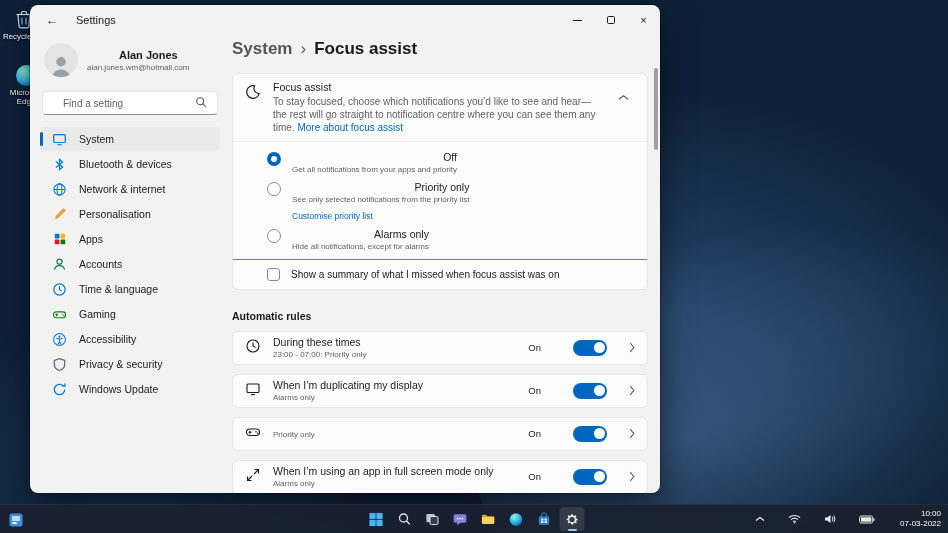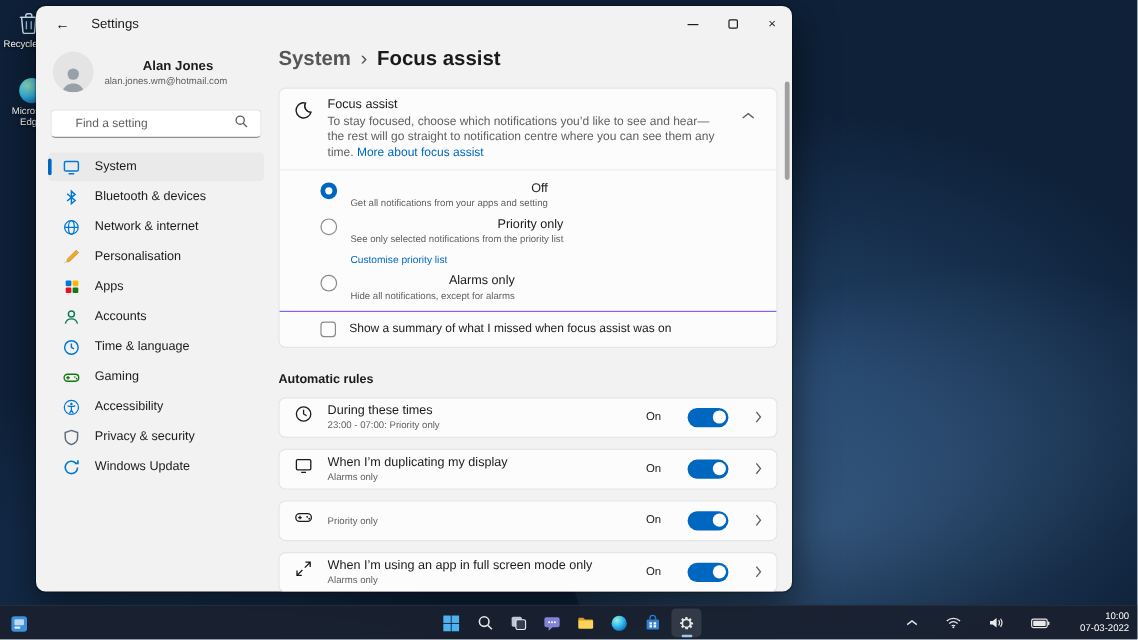--- a/index.html
+++ b/index.html
@@ -87,21 +87,21 @@
   .checkbox-row { border-top:1px solid #8b5cf6; display:flex; align-items:center; gap:11px; padding:8px 12px 8px 34px; }
   .checkbox { width:13px; height:13px; border:1px solid #8a8a8a; border-radius:3px; background:#fff; flex:0 0 13px; }
   .cb-label { font-size:10px; color:#1b1b1b; }
 
   .rules-heading { margin-top:20px; font-size:10.5px; font-weight:700; color:#1b1b1b; }
   .rule-card { margin-top:9px; height:34px; display:flex; align-items:center; gap:12px; padding:0 12px; }
   .rule-card:first-of-type { margin-top:8px; }
   .rule-text { flex:1; min-width:0; }
   .rule-title { font-size:10.5px; color:#1b1b1b; white-space:nowrap; overflow:hidden; }
   .rule-sub { font-size:8px; color:#5f5f5f; margin-top:1.5px; }
-  .rule-state { font-size:9.5px; color:#1b1b1b; margin-right:10px; }
+  .rule-state { font-size:9.5px; color:#1b1b1b; margin-right:20px; }
   .toggle { width:34px; height:16px; border-radius:8px; background:#0067c0; position:relative; flex:0 0 34px; }
   .toggle .knob { position:absolute; right:2.5px; top:2.5px; width:11px; height:11px; border-radius:50%; background:#fff; }
   .chev-right { margin-left:10px; display:flex; align-items:center; }
 
   .scrollbar { position:absolute; right:2px; top:36px; bottom:6px; width:4px; }
   .scroll-thumb { position:absolute; top:27px; width:4px; height:82px; border-radius:2px; background:#a0a0a0; }
 
   
   .taskbar { position:absolute; left:0; right:0; bottom:0; height:29px; z-index:10;
              background:rgba(25,33,48,.94); border-top:1px solid rgba(255,255,255,.05);
@@ -319,21 +319,21 @@
                 <path d="M1 5.5 6 1.5 11 5.5"></path>
               </svg>
           </span>
         </div>
 
         <div class="radio-section">
           <div class="radio-row">
             <span class="radio on"></span>
             <span>
               <div class="radio-label">Off</div>
-              <div class="radio-sub">Get all notifications from your apps and setting</div>
+              <div class="radio-sub">Get all notifications from your apps and priority</div>
             </span>
           </div>
           <div class="radio-row">
             <span class="radio off"></span>
             <span>
               <div class="radio-label">Priority only</div>
               <div class="radio-sub">See only selected notifications from the priority list</div>
               <div class="cust-link">Customise priority list</div>
             </span>
           </div>

